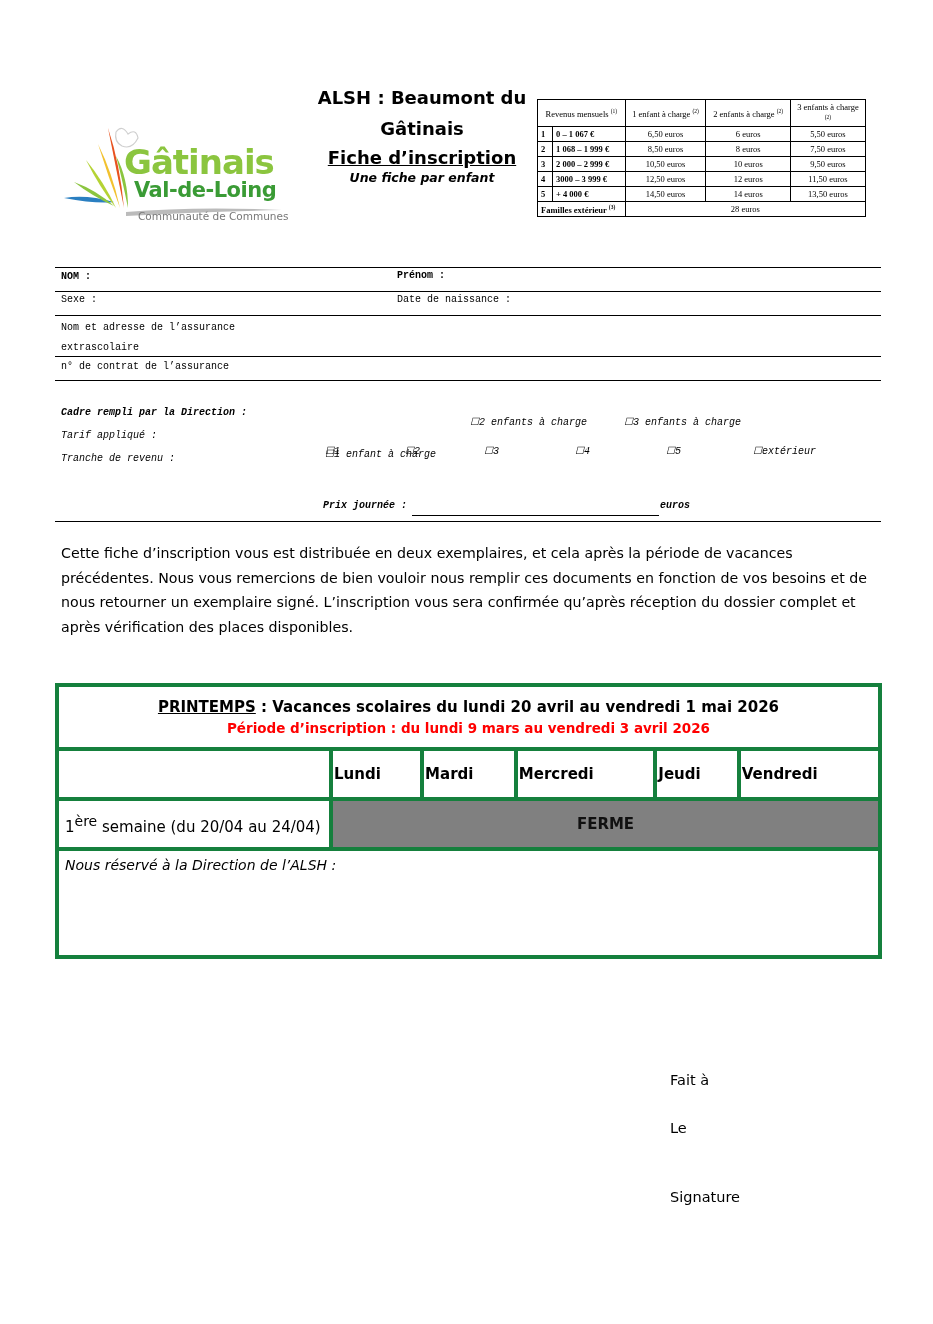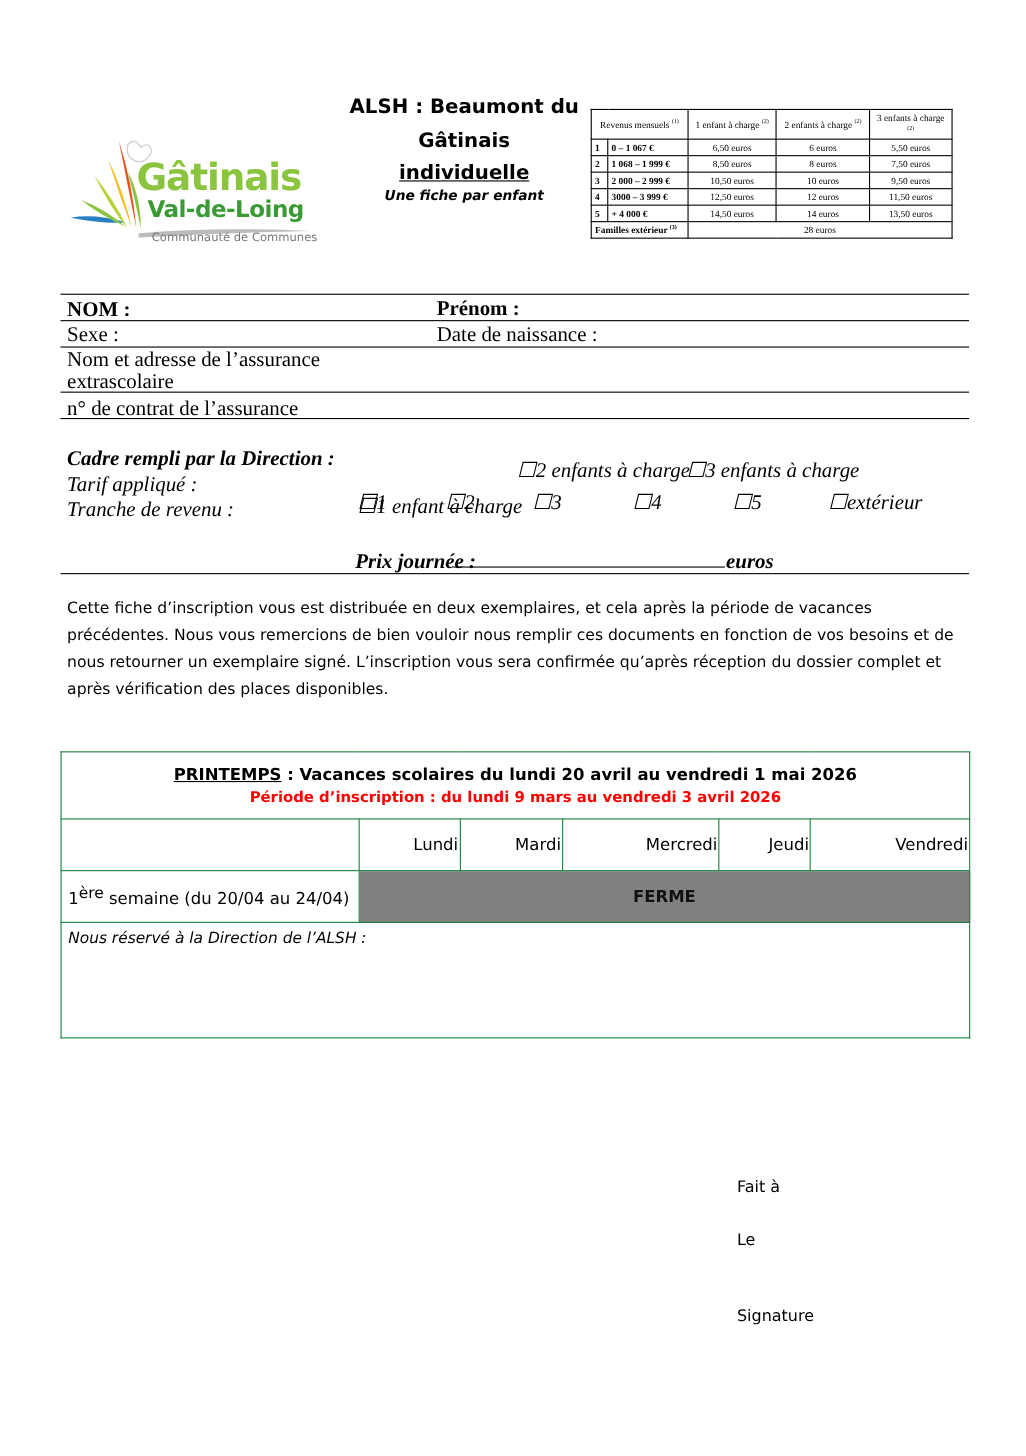--- a/index.html
+++ b/index.html
@@ -27,34 +27,34 @@
             font-size: 8.5px; width: 329px; }
   #tariff td { border: 1px solid #000; padding: 0 3px; height: 14px; text-align: center; white-space: nowrap; }
   #tariff tr.head td { height: 26px; }
   #tariff td.num { width: 8px; text-align: left; font-weight: bold; }
   #tariff td.range { text-align: left; font-weight: bold; }
   #tariff td.ext { text-align: left; font-weight: bold; }
   #tariff sup { font-size: 5.5px; }
 
   
   .hline { position: absolute; left: 55px; width: 826px; height: 1px; background: #000; }
-  .ftxt { position: absolute; font-size: 19px; font-family: Liberation Serif, serif; }
+  .ftxt { position: absolute; font-size: 10px; font-family: Liberation Mono, monospace; }
   .bold { font-weight: bold; }
   .italic { font-style: italic; }
 
   .para { left: 61px; top: 541px; width: 822px; font-size: 14.2px; line-height: 24.7px; }
 
   
   #vac { position: absolute; left: 55px; top: 683px; width: 827px; border-collapse: collapse; font-size: 15px; }
-  #vac td { border: 1px solid #15803d; }
+  #vac td { border: 4px solid #15803d; }
   .vac-title { text-align: center; height: 60px; padding: 0; }
   .vac-title .line1 { font-weight: bold; font-size: 15px; }
   .vac-title .line1 u { text-decoration: underline; }
   .vac-title .line2 { font-weight: bold; font-size: 13.5px; color: #ff0000; margin-top: 4px; }
-  .day { text-align: right; font-weight: normal; height: 44px; }
+  .day { text-align: left; font-weight: bold; height: 44px; }
   .week { height: 44px; padding-left: 6px; font-size: 15px; }
   .week sup { font-size: 14px; }
   .closed { background: #808080; text-align: center; font-weight: bold; color: #111; }
   .reserve { height: 98px; vertical-align: top; padding: 6px 0 0 6px; font-style: italic; font-size: 14px; }
 
   .sig { position: absolute; left: 670px; font-size: 14.5px; }
 </style>
 </head>
 <body>
 
@@ -70,21 +70,21 @@
     <path d="M70 92 Q140 86 226 90 Q140 92 70 96Z" fill="#bbbbbb"></path>
   </svg>
   <div class="logo-word1">Gâtinais</div>
   <div class="logo-word2">Val-de-Loing</div>
   <div class="logo-sub">Communauté de Communes</div>
 </div>
 
 <div id="title-block" class="abs">
   <div class="t1">ALSH : Beaumont du</div>
   <div class="t1">Gâtinais</div>
-  <div class="t2">individuelle</div>
+  <div class="t2">Fiche d’inscription</div>
   <div class="t3">Une fiche par enfant</div>
 </div>
 
 <table id="tariff" class="abs">
   <tbody>
       <tr class="head">
     <td colspan="2"><span>Revenus mensuels</span> <sup>(1)</sup></td>
     <td><span>1 enfant à charge</span> <sup>(2)</sup></td>
     <td><span>2 enfants à charge</span> <sup>(2)</sup></td>
     <td style="white-space:normal;line-height:10px;"><span>3 enfants à charge</span><br><sup>(2)</sup></td>

